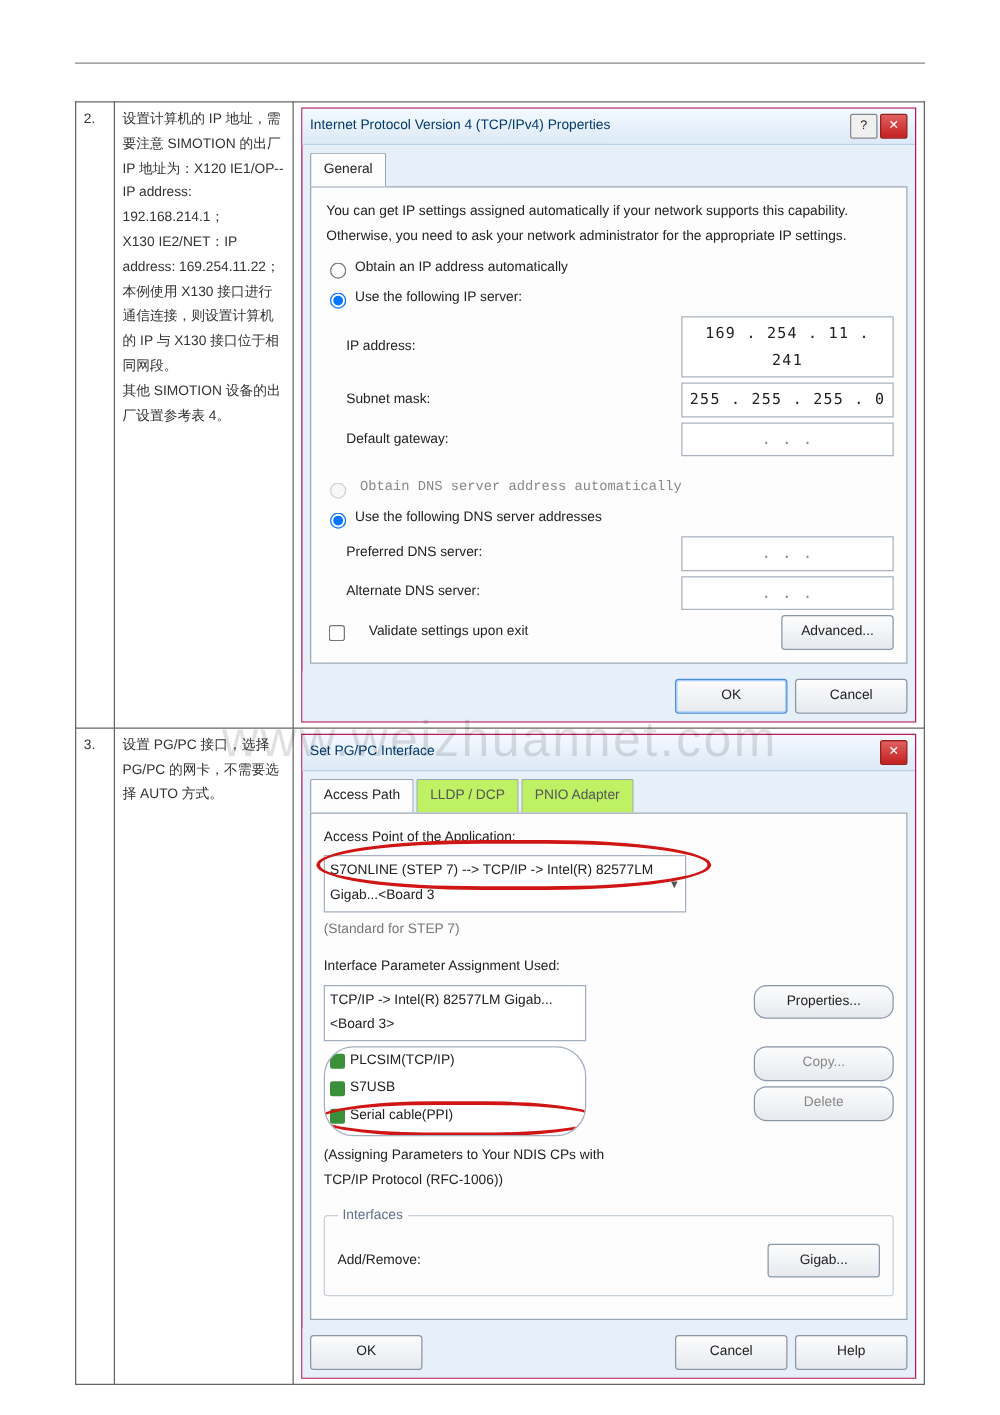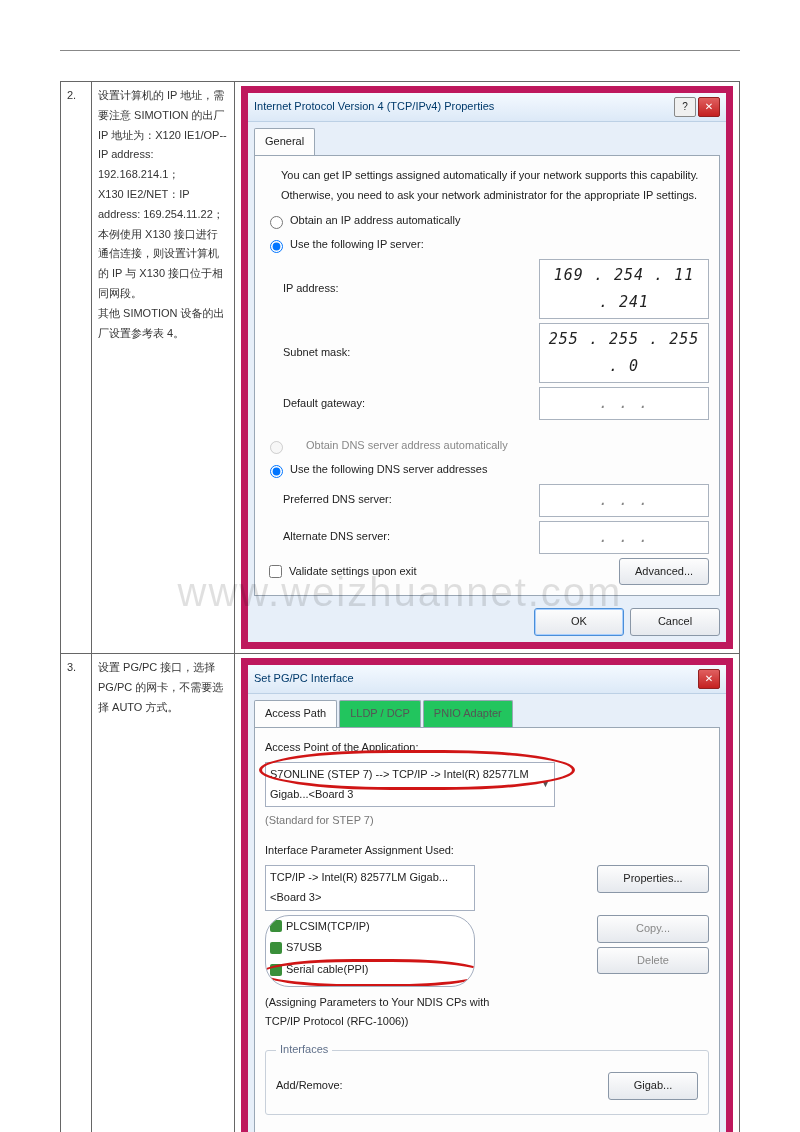--- a/index.html
+++ b/index.html
@@ -28,21 +28,21 @@
     font-size: 11px;
     line-height: 1.8;
   }
   td.num { width: 18px; }
   td.desc { width: 130px; }
   td.shot { padding: 6px; }
 
   
   .win7 {
     background: #e7eff9;
-    border: 7px solid #be185d;
+    border: 1px solid #be185d;
     font-family: "Segoe UI", Tahoma, sans-serif;
     font-size: 11px;
     color: #222;
   }
   .titlebar {
     background: linear-gradient(#f4f9ff, #dce9f7);
     border-bottom: 1px solid #bcd0e5;
     padding: 4px 6px;
     display: flex;
     align-items: center;
@@ -74,21 +74,21 @@
   .tab {
     background: #fdfdfd;
     border: 1px solid #9aa7b5;
     border-bottom: none;
     padding: 3px 10px;
     font-size: 11px;
     border-radius: 2px 2px 0 0;
     margin-right: 2px;
   }
   .tab.inactive {
-    background: #22c55e;
+    background: #bef264;
     color: #555;
   }
   .body {
     background: #fdfdfd;
     border: 1px solid #9aa7b5;
     margin: 0 6px 6px 6px;
     padding: 10px 10px;
   }
   .group {
     border: 1px solid #c8d0da;
@@ -102,25 +102,24 @@
     align-items: center;
     margin: 4px 0;
   }
   .row .lbl { flex: 1; }
   .ipbox {
     width: 160px;
     border: 1px solid #aab3bf;
     background: #fff;
     padding: 2px 4px;
     font-family: Consolas, monospace;
-    font-size: 15px;
+    font-size: 12px;
     letter-spacing: 1px;
     text-align: center;
     color: #222;
-    font-style: italic;
   }
   .ipbox.empty { color: #888; }
   .chk { width: 13px; height: 13px; }
   .radio { width: 13px; height: 13px; }
   .disabled { color: #888; }
   .btnrow {
     display: flex;
     justify-content: flex-end;
     gap: 6px;
     padding: 6px;
@@ -133,21 +132,21 @@
     border: 1px solid #8a97a7;
     border-radius: 3px;
     padding: 3px 10px;
     font-size: 11px;
   }
   .btn.default {
     border-color: #4a8ed8;
     box-shadow: 0 0 0 1px #a8cfff inset;
   }
   .advrow { display:flex; justify-content: space-between; align-items:center; margin-top:4px;}
-  .note { margin: 0 0 6px 16px; }
+  .note { margin: 0 0 6px 2px; }
 
   
   .listbox {
     border: 1px solid #a5afc0;
     background: #fff;
     height: 70px;
     overflow: hidden;
     position: relative;
   }
   .listrow {
@@ -175,21 +174,21 @@
   }
   .dropdown .arrow { font-size:9px; color:#555; }
   .circ1, .circ2 {
     position: absolute;
     border: 3px solid #d01515;
     border-radius: 50% / 60%;
     pointer-events: none;
   }
   .rel { position: relative; }
   .sidebtns { display:flex; flex-direction:column; gap:4px; }
-  .sidebtns .btn { min-width:90px; }
+  .sidebtns .btn { min-width:90px;border-radius:10px; }
 
   .watermark {
     position: absolute;
     left: 0; right: 0;
     top: 570px;
     text-align: center;
     font-size: 40px;
     color: rgba(0,0,0,0.12);
     letter-spacing: 2px;
     pointer-events: none;
@@ -245,39 +244,39 @@
                 </div>
                 <div class="row">
                   <span class="lbl">Default gateway:</span>
                   <span class="ipbox empty"> .       .       . </span>
                 </div>
               </div>
 
               <div style="height:8px;"></div>
               <div class="row disabled">
                 <input type="radio" class="radio" disabled="" style="">
-                <span style="margin-left:20px;">Obtain DNS server address automatically</span>
+                <span style="margin-left:8px;font-family:Liberation Mono, monospace;">Obtain DNS server address automatically</span>
               </div>
               <div class="row">
                 <input type="radio" class="radio" checked="" style="">
                 <span style="margin-left:4px;">Use the following DNS server addresses</span>
               </div>
               <div style="padding-left:18px;">
                 <div class="row">
                   <span class="lbl">Preferred DNS server:</span>
                   <span class="ipbox empty"> .       .       . </span>
                 </div>
                 <div class="row">
                   <span class="lbl">Alternate DNS server:</span>
                   <span class="ipbox empty"> .       .       . </span>
                 </div>
               </div>
 
               <div class="advrow">
-                <label style="display:flex;align-items:center;gap:4px;">
+                <label style="display:flex;align-items:center;gap:16px;">
                   <input type="checkbox" class="chk" style="">
                   <span>Validate settings upon exit</span>
                 </label>
                 <span class="btn">Advanced...</span>
               </div>
             </div>
             <div class="btnrow">
               <span class="btn default">OK</span>
               <span class="btn">Cancel</span>
             </div>

